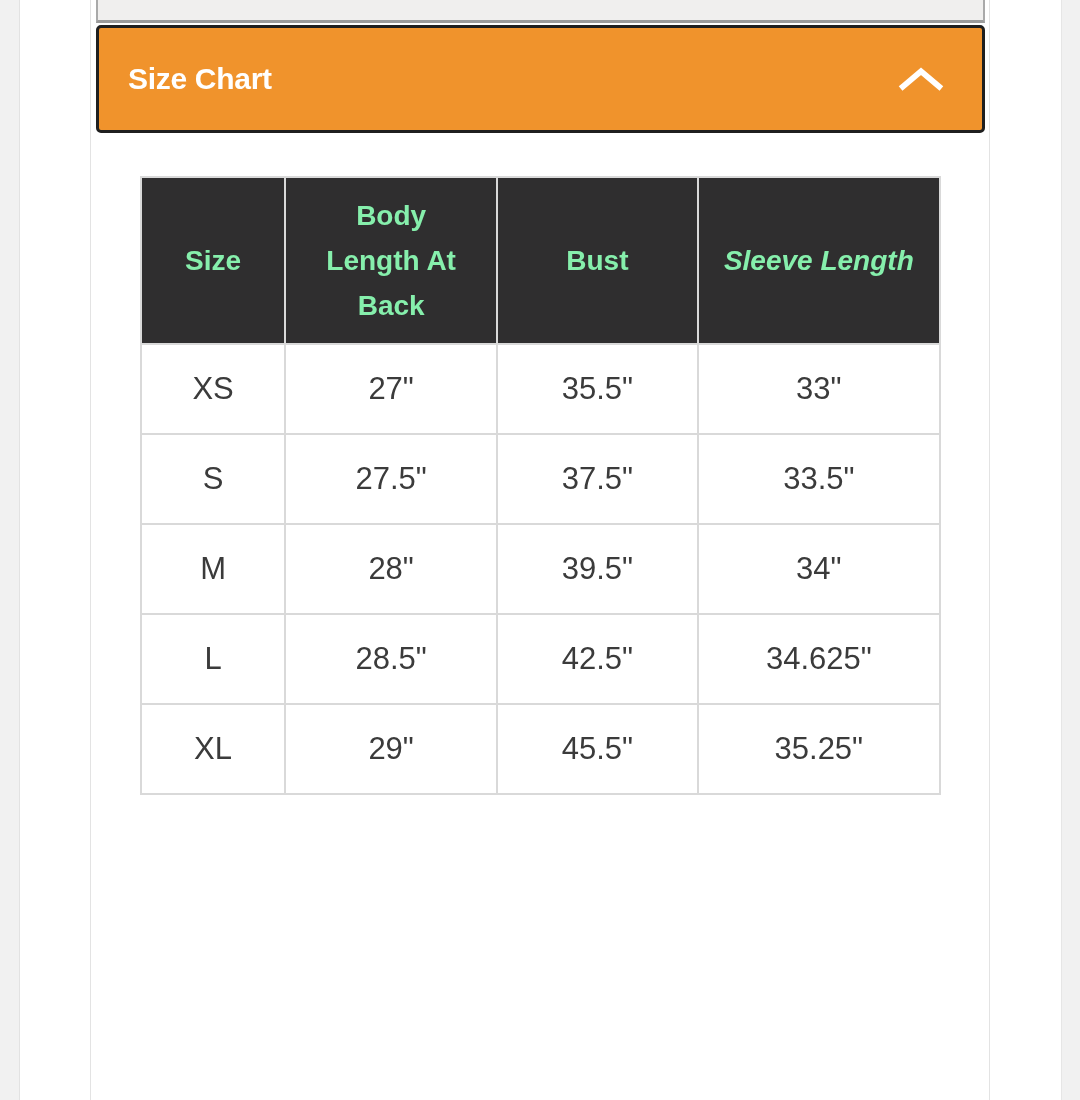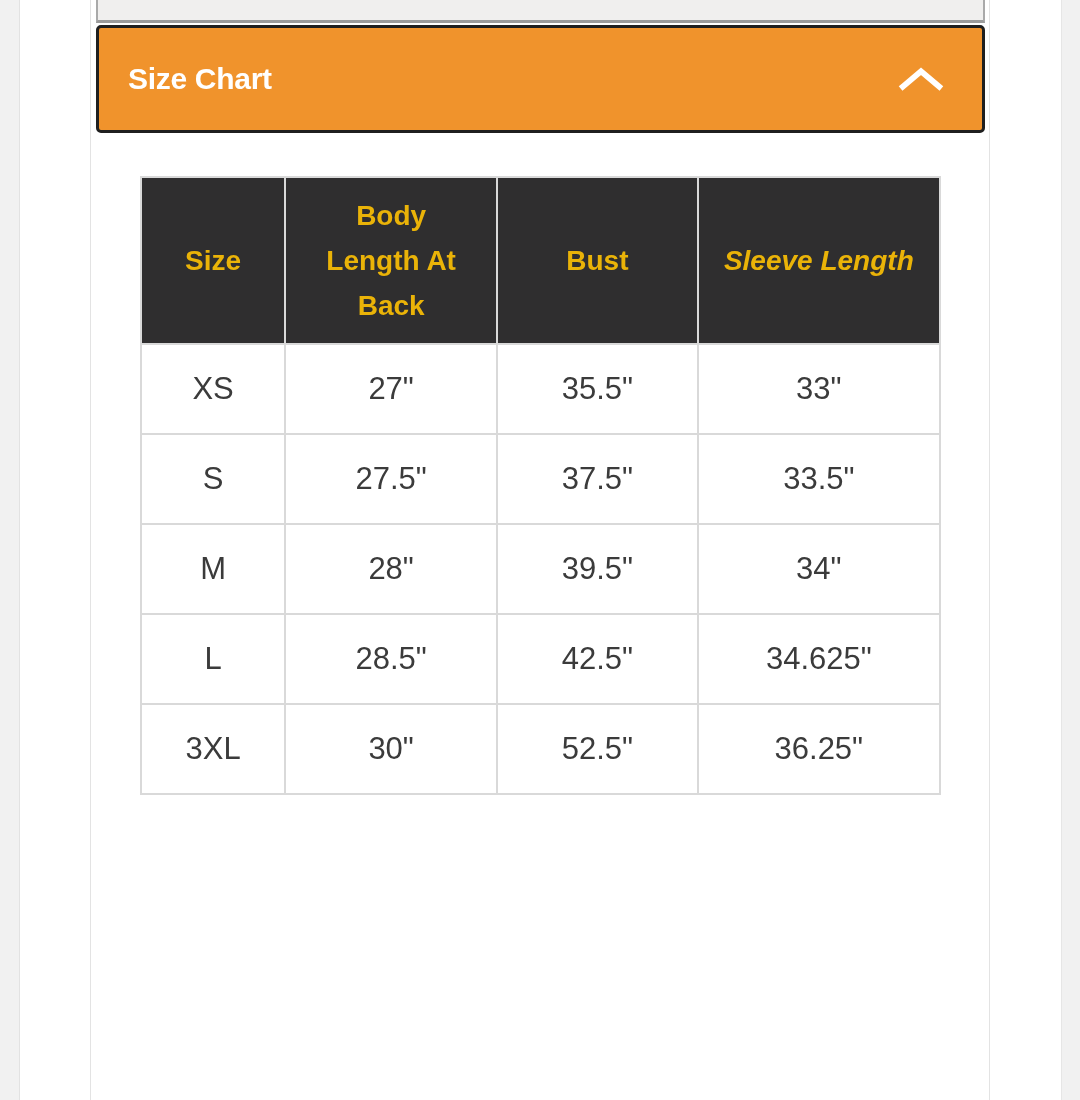--- a/index.html
+++ b/index.html
@@ -91,21 +91,21 @@
   }
   table.size-table th,
   table.size-table td {
     border: 2px solid #d9d9d9;
     box-sizing: border-box;
     text-align: center;
     vertical-align: middle;
   }
   table.size-table th {
     background: #2f2e2f;
-    color: #eab308;
+    color: #86efac;
     font-size: 28px;
     font-weight: bold;
     line-height: 45px;
     height: 167px;
     padding: 0 20px;
   }
   table.size-table td {
     background: #ffffff;
     color: #3b3b3b;
     font-size: 31px;
@@ -165,21 +165,21 @@
         <td>39.5"</td>
         <td>34"</td>
       </tr>
       <tr>
         <td>L</td>
         <td>28.5"</td>
         <td>42.5"</td>
         <td>34.625"</td>
       </tr>
       <tr>
-        <td>3XL</td>
-        <td>30"</td>
-        <td>52.5"</td>
-        <td>36.25"</td>
+        <td>XL</td>
+        <td>29"</td>
+        <td>45.5"</td>
+        <td>35.25"</td>
       </tr>
     </tbody>
   </table>
 
 </div>
 
 </body></html>

